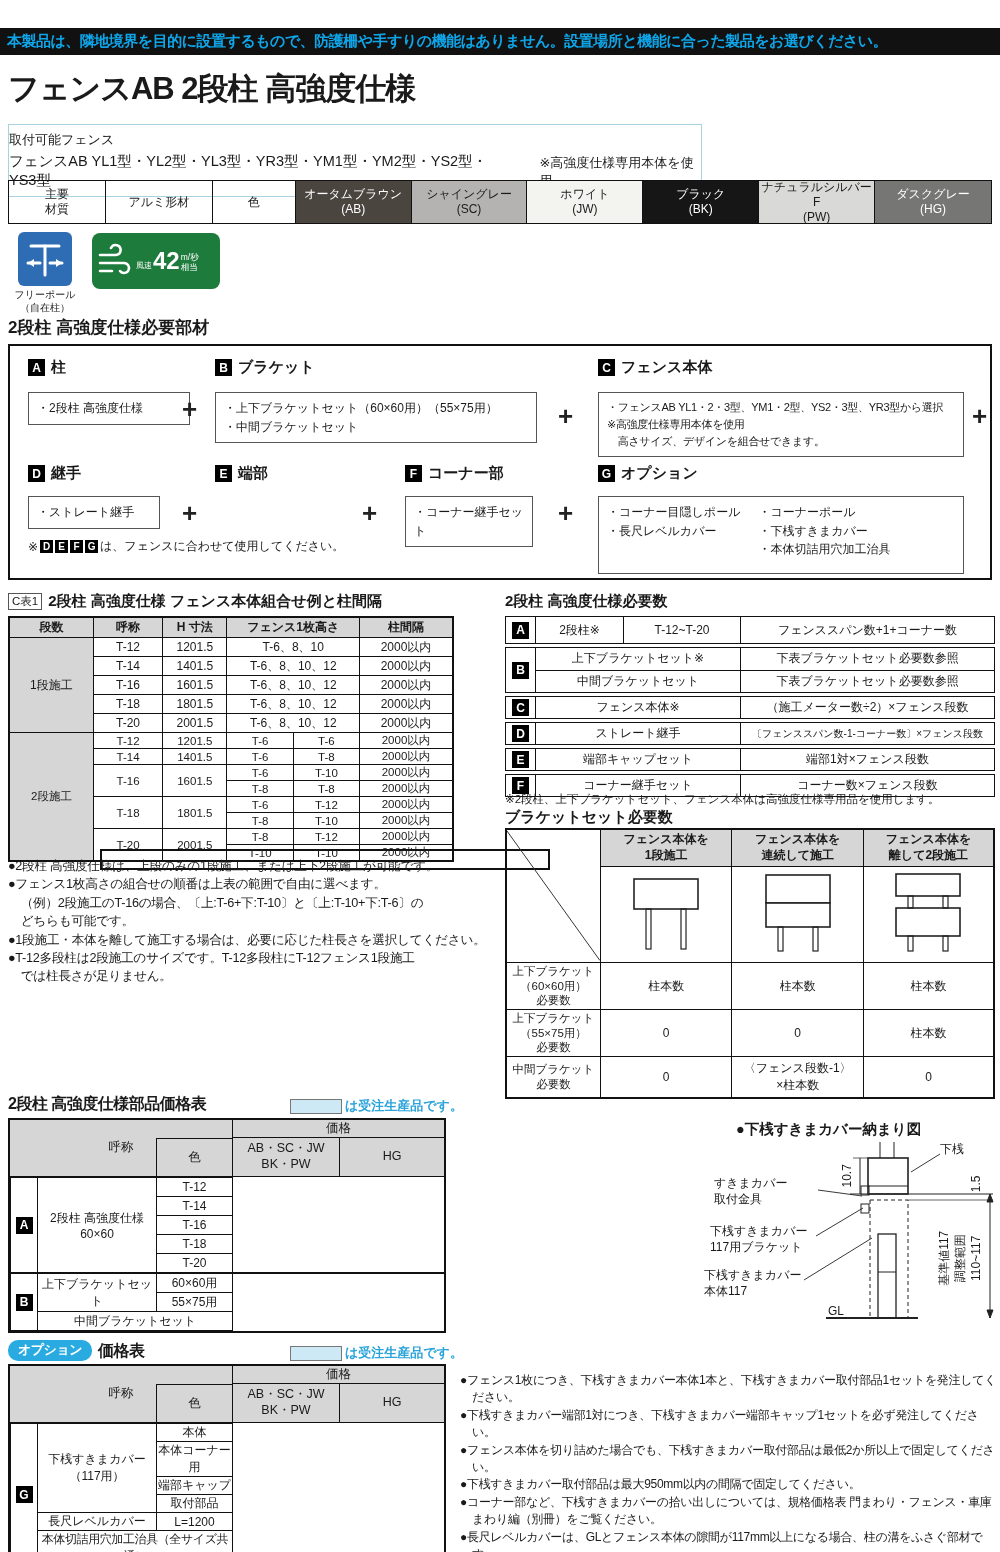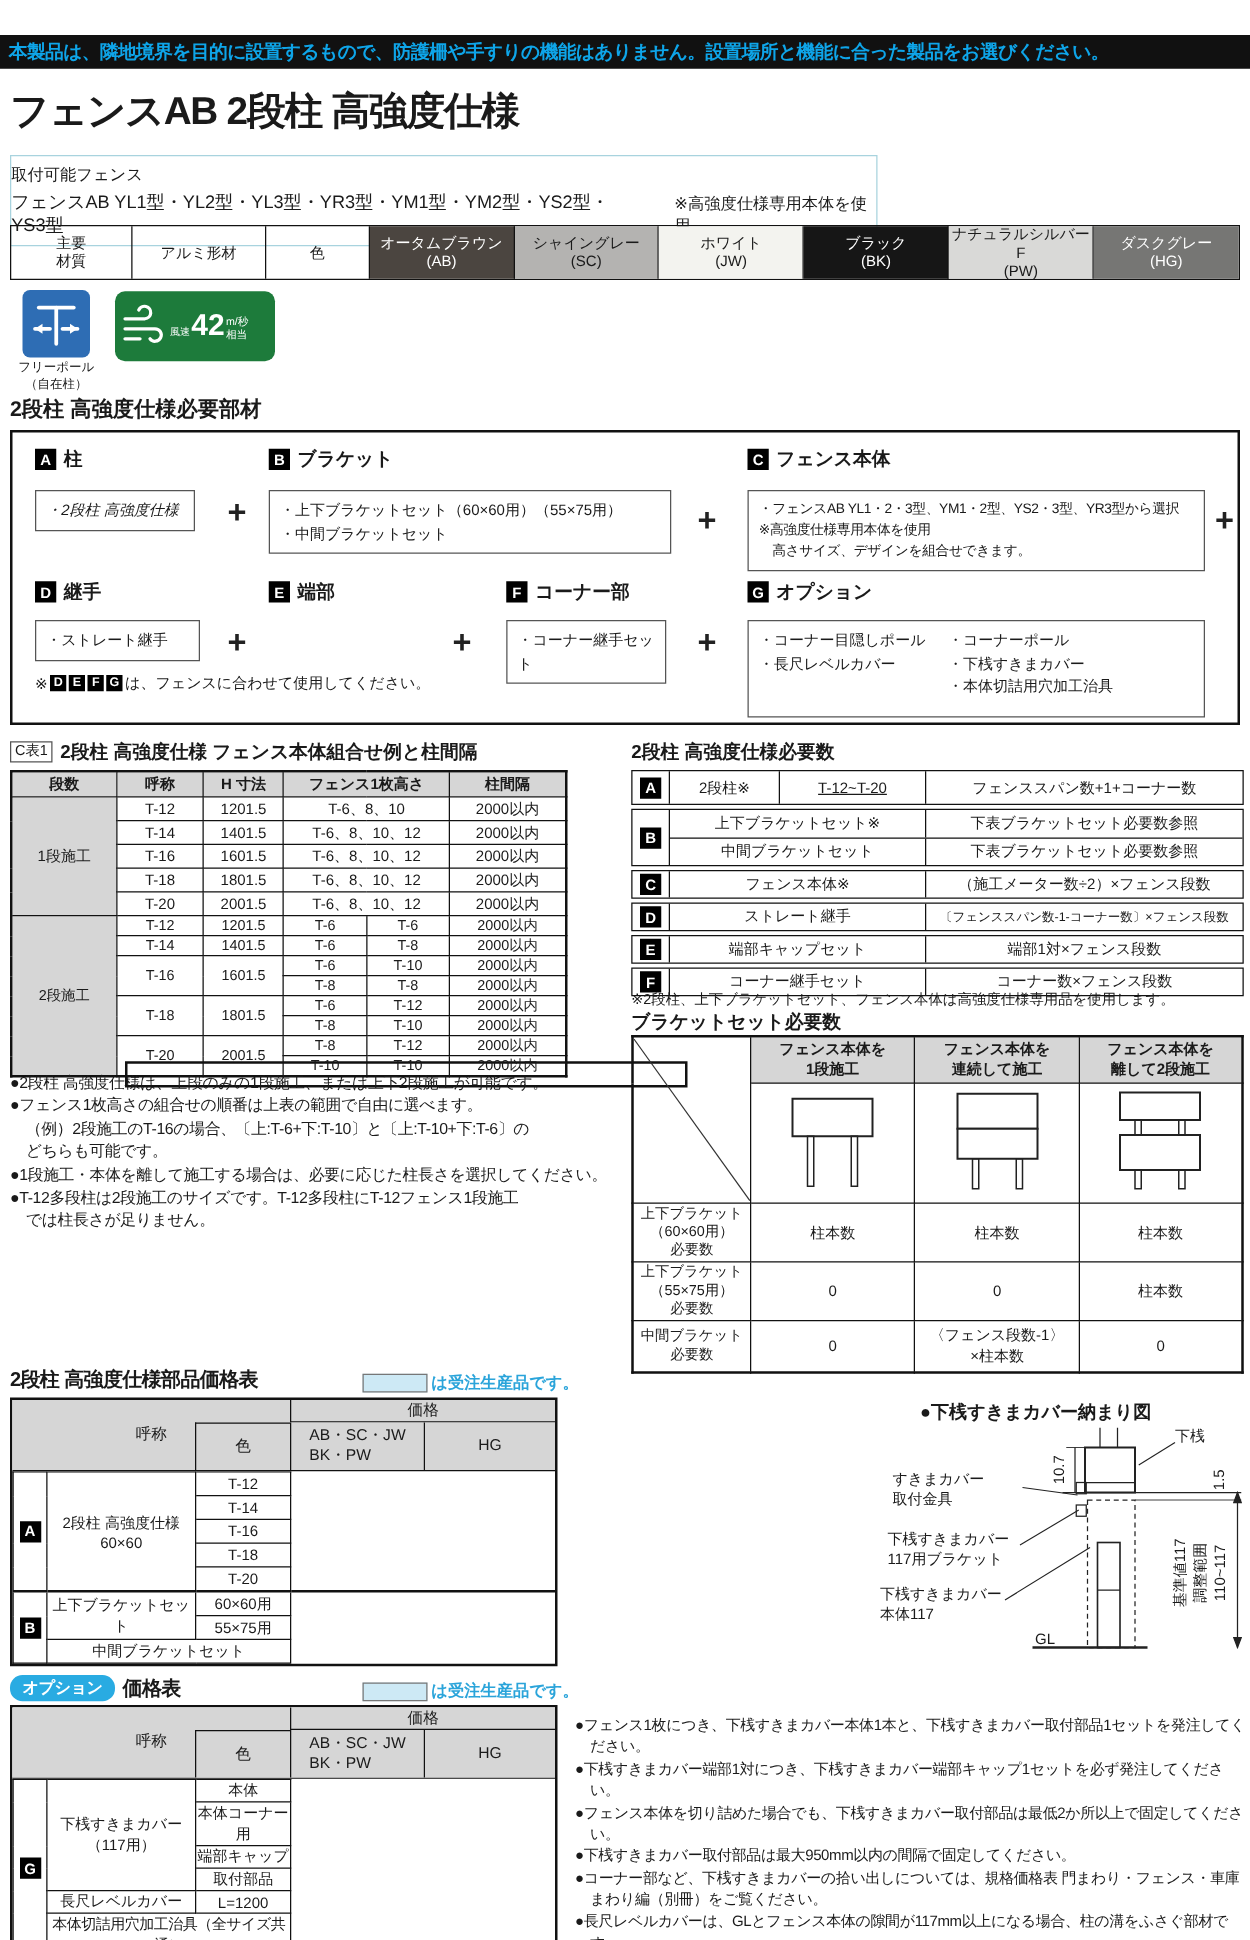--- a/index.html
+++ b/index.html
@@ -60,21 +60,21 @@
   .t1 .lab{background:#d6d6d6;}
   .t1 .hrow th{height:19px;}
   .t1 .r1 td{height:18px;}
   .t1 .r2 td{height:13px;font-size:11.5px;}
   
   .req{position:absolute;top:616px;left:505px;width:490px;display:flex;flex-direction:column;gap:3px;}
   .rbox{border:1px solid #111;display:flex;box-sizing:border-box;background:#fff;}
   .rbox .c{box-sizing:border-box;border-right:1px solid #111;display:flex;align-items:center;justify-content:center;
     text-align:center;font-size:12px;}
   .rbox .c:last-child{border-right:none;}
-  .rc1{width:30px;} .rc2{width:88px;} .rc3{width:117px;text-decoration:underline;} .rcf{flex:1;}
+  .rc1{width:30px;} .rc2{width:88px;} .rc3{width:117px;} .rcf{flex:1;}
   .rc23{width:205px;}
   .rbox2{border:1px solid #111;display:flex;box-sizing:border-box;}
   .rbox2 .lft{width:30px;border-right:1px solid #111;display:flex;align-items:center;justify-content:center;box-sizing:border-box;}
   .rbox2 .rgt{flex:1;display:flex;flex-direction:column;}
   .rbox2 .rrow{display:flex;flex:1;}
   .rbox2 .rrow+.rrow{border-top:1px solid #111;}
   .rbox2 .rn{width:205px;border-right:1px solid #111;display:flex;align-items:center;justify-content:center;font-size:12px;box-sizing:border-box;}
   .rbox2 .rf{flex:1;display:flex;align-items:center;justify-content:center;font-size:12px;}
   .reqnote{position:absolute;top:792px;left:505px;font-size:11.5px;}
   
@@ -85,21 +85,21 @@
   .bt td.lb2{font-size:11.5px;line-height:1.3;}
   .bt .vrow td{height:46px;}
   .bt .vrow3 td{height:40px;}
   
   .ptitle{position:absolute;font-size:16px;font-weight:bold;letter-spacing:-0.5px;}
   .legend{position:absolute;display:flex;align-items:center;gap:3px;font-size:13px;color:#2aa4da;font-weight:bold;}
   .legend .bx{width:52px;height:15px;background:#cde9f5;border:1px solid #777;box-sizing:border-box;}
   .pwrap{position:absolute;left:8px;width:438px;border:2px solid #111;box-sizing:border-box;background:#fff;}
   .phd{position:relative;height:56px;border-bottom:1px solid #111;background:#fff;}
   .phd>div{position:absolute;box-sizing:border-box;background:#d6d6d6;display:flex;align-items:center;justify-content:center;
-    font-size:12.5px;line-height:1.25;}
+    font-size:12.5px;text-align:center;line-height:1.25;}
   .phname{left:0;top:0;width:222px;height:56px;}
   .phcolor{left:146px;top:18px;width:76px;height:38px;border-left:1px solid #111;border-top:1px solid #111;}
   .phprice{left:222px;top:0;width:212px;height:18px;border-left:1px solid #111;border-bottom:1px solid #111;}
   .phc1{left:222px;top:18px;width:107px;height:38px;border-left:1px solid #111;}
   .phc2{left:329px;top:18px;width:105px;height:38px;border-left:1px solid #111;}
   table.pbody{border-collapse:collapse;width:100%;table-layout:fixed;}
   table.pbody td{border:1px solid #111;font-size:12px;text-align:center;padding:0;}
   table.pbody td.noborder{border-top:none;border-bottom:none;border-right:none;}
   table.pbody tr.thick td{border-top:2px solid #111;}
   .pr1 td{height:18px;}
@@ -195,21 +195,21 @@
     </div>
   </div>
 
   <div class="parts-h">2段柱 高強度仕様必要部材</div>
   <div class="parts">
 
     <div class="phead" style="left:18px;top:12px;">
       <span class="chip">A</span>
       <span>柱</span>
     </div>
-    <div class="pbox pre" style="left:18px;top:46px;width:128px;font-style:italic;">・2段柱 高強度仕様</div>
+    <div class="pbox pre" style="left:18px;top:46px;width:162px;">・2段柱 高強度仕様</div>
     <div class="plus" style="left:172px;top:48px;">+</div>
 
     <div class="phead" style="left:205px;top:12px;">
       <span class="chip">B</span>
       <span>ブラケット</span>
     </div>
     <div class="pbox pre" style="left:205px;top:46px;width:322px;">・上下ブラケットセット（60×60用）（55×75用）
 ・中間ブラケットセット</div>
     <div class="plus" style="left:548px;top:55px;">+</div>
 

